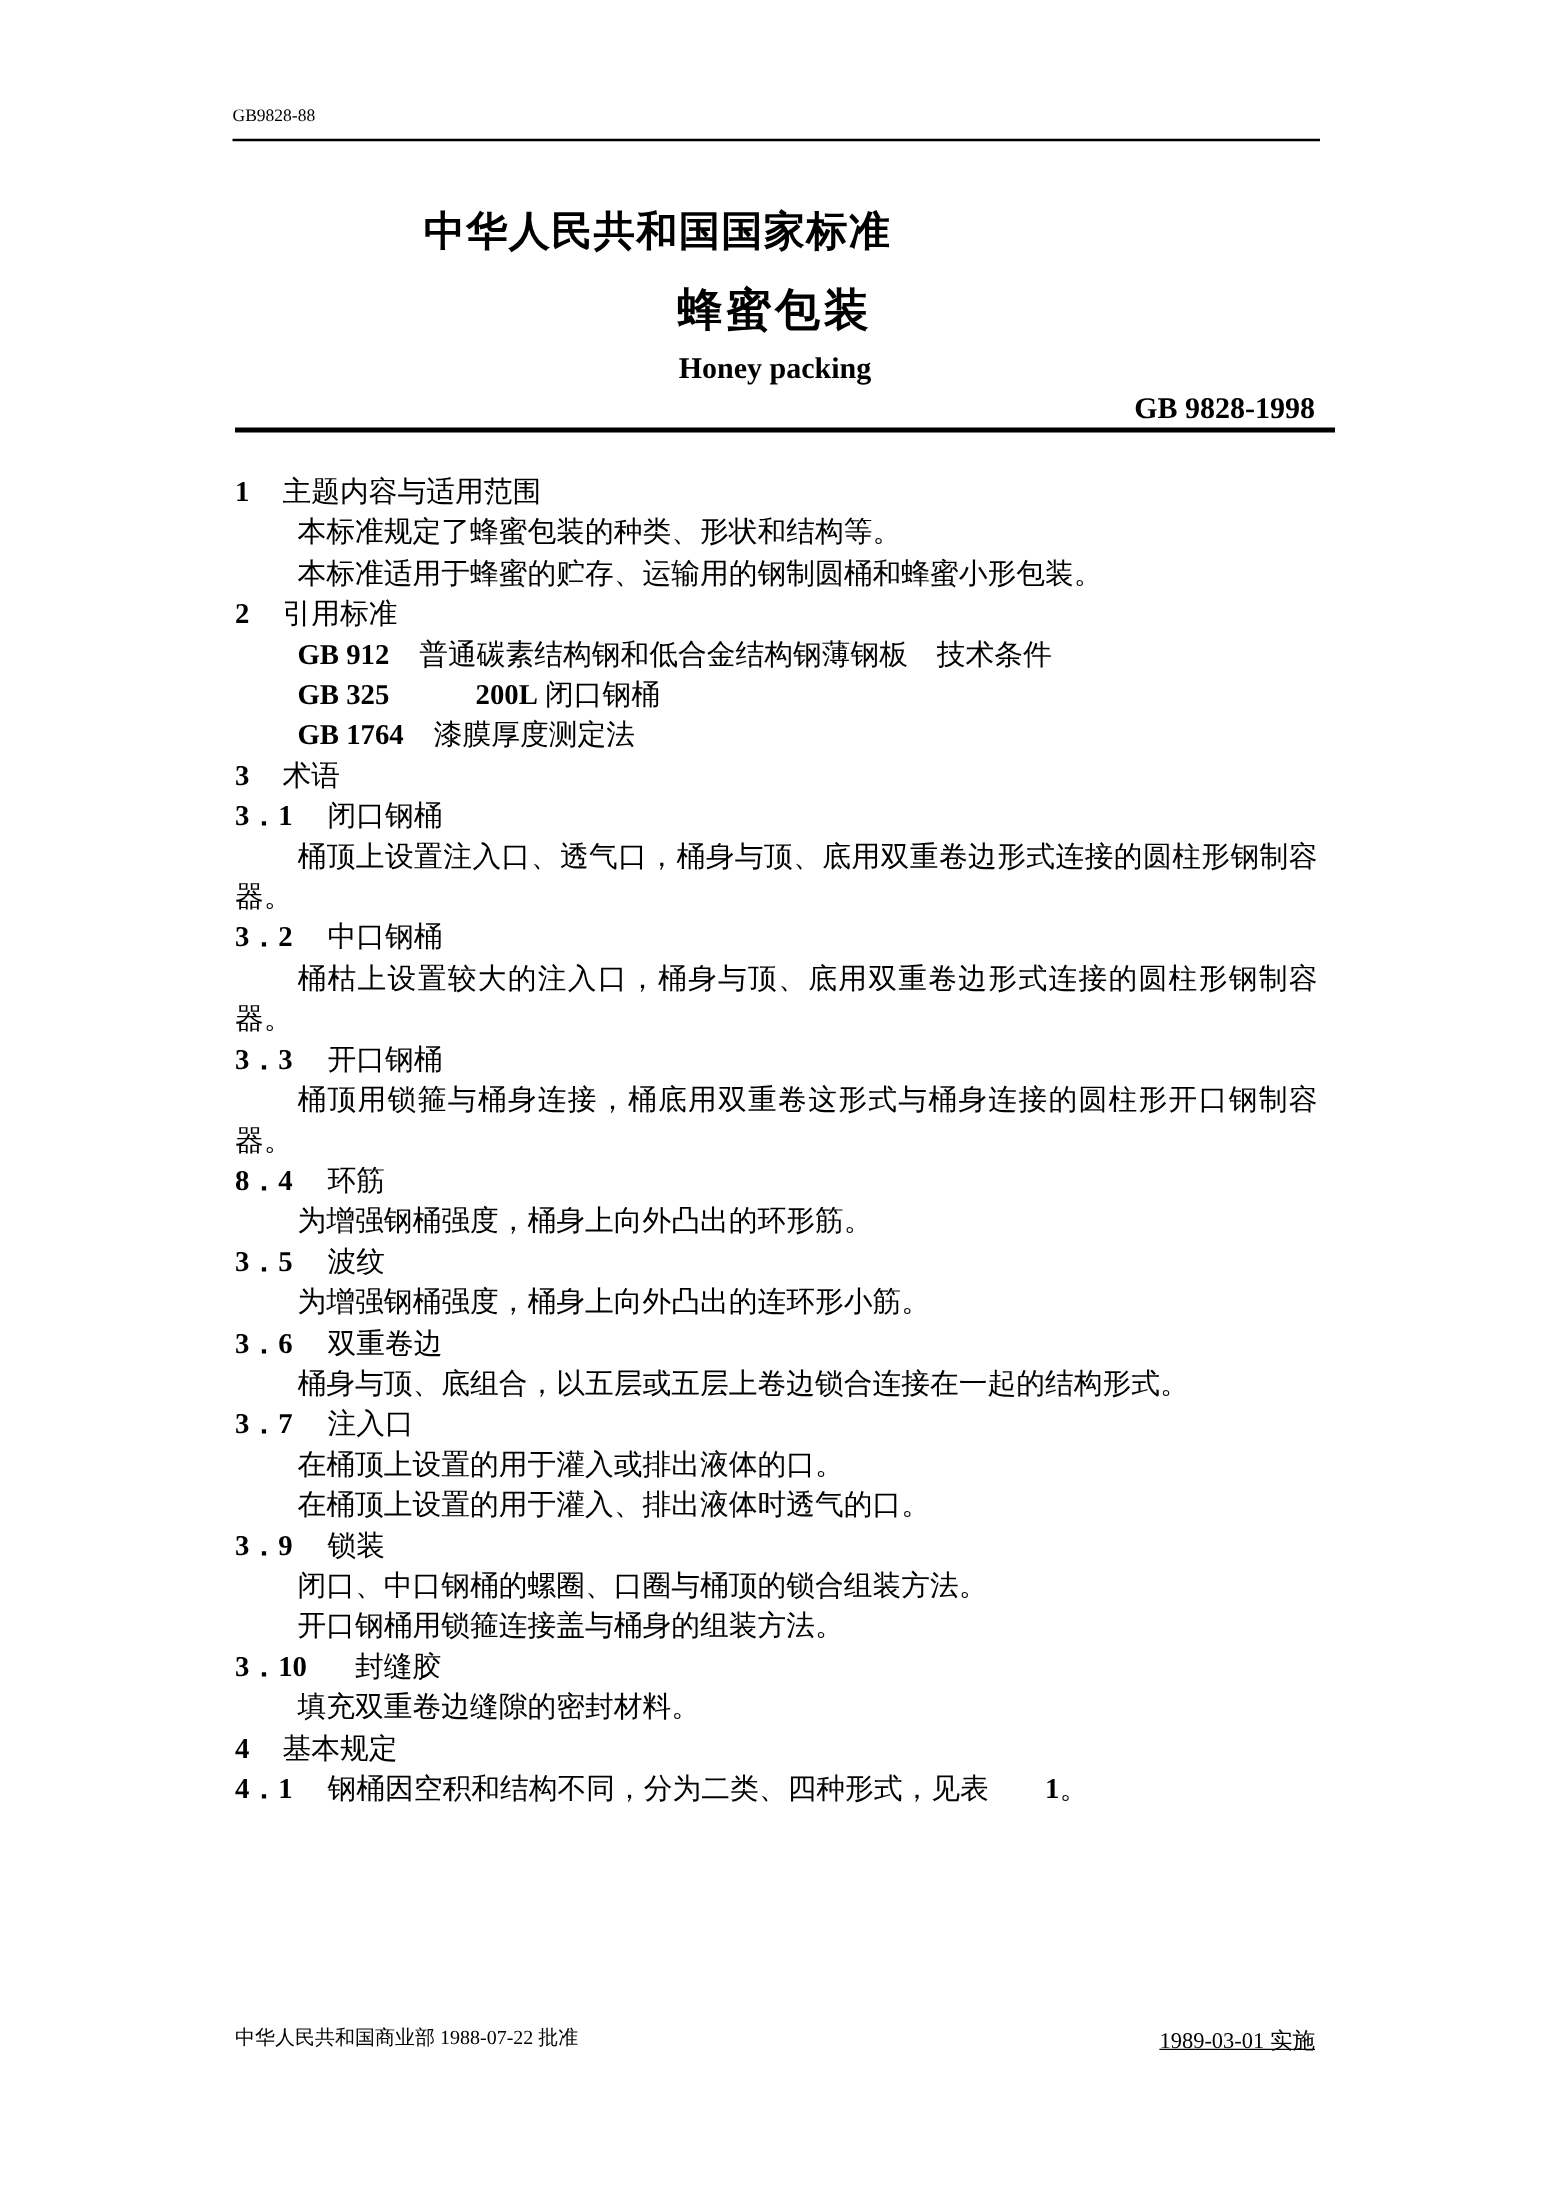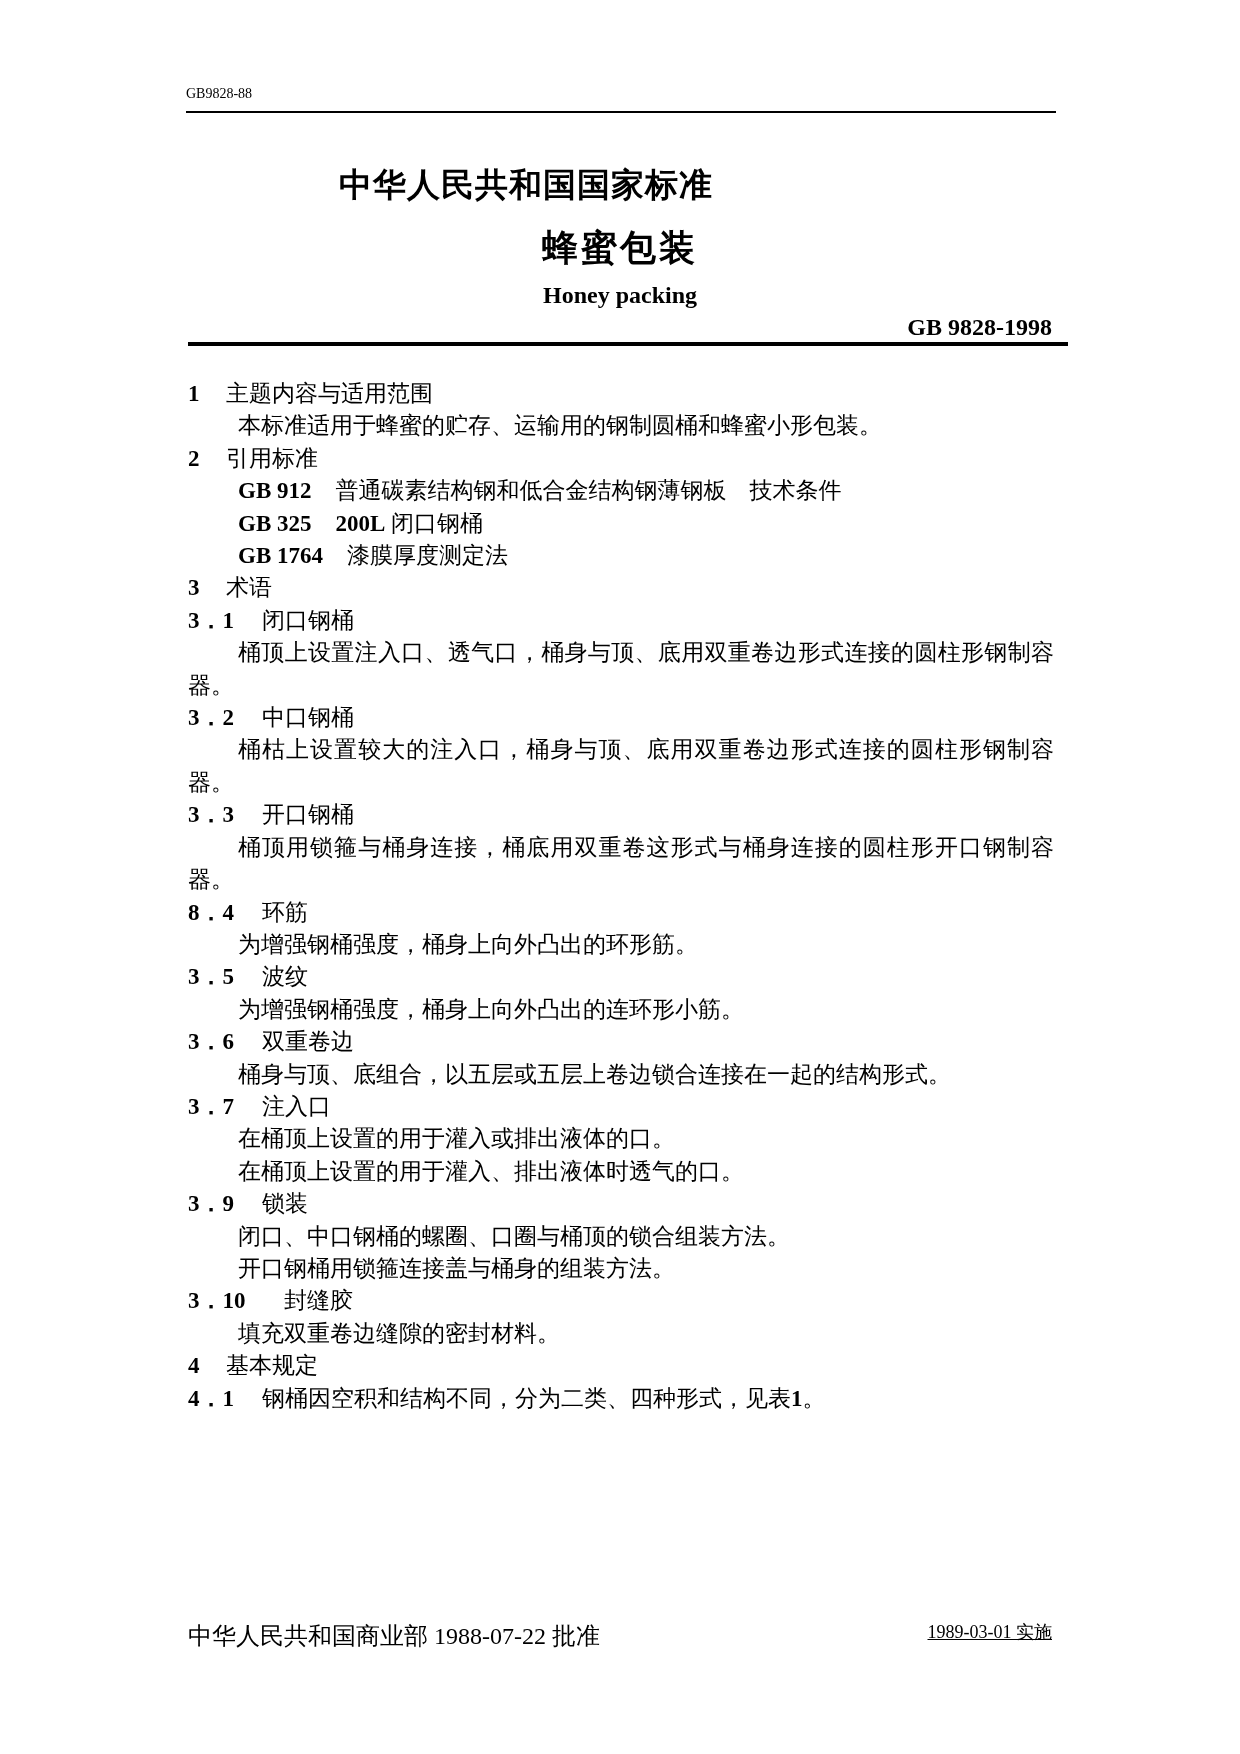--- a/index.html
+++ b/index.html
@@ -19,42 +19,43 @@
   .body { position: absolute; left: 188px; top: 378px; width: 866px; font-size: 23px; line-height: 32.4px; }
   .line { white-space: nowrap; }
   .num { font-weight: bold; display: inline-block; }
   .h1 .num { width: 38px; }
   .h2 .num { width: 74px; }
   .h2 .num.wide { width: 96px; }
   .para { text-indent: 50px; white-space: normal; text-align: justify; }
   .ref { padding-left: 50px; }
   .ref .code { font-weight: bold; display: inline-block; }
   .ref .gap { display: inline-block; width: 24px; }
-  .bold { font-weight: bold; }
+  .bold { font-weight: bold; margin-left: 45px; }
 
-  .footer-left { position: absolute; left: 188px; top: 1620px; font-size: 24px; }
+  .footer-left { position: absolute; left: 188px; top: 1620px; font-size: 16px; }
   .footer-right { position: absolute; right: 188px; top: 1620px; font-size: 18px; text-decoration: underline; }
 </style>
 </head>
 <body>
 
 <div class="page-header">GB9828-88</div>
 <div class="header-rule"></div>
 
 <div class="std-title">中华人民共和国国家标准</div>
 <div class="doc-title">蜂蜜包装</div>
 <div class="doc-title-en">Honey packing</div>
 <div class="std-number">GB 9828-1998</div>
 <div class="title-rule"></div>
 
 <div class="body">
 
   <div class="line h1">
     <span class="num">1</span><span>主题内容与适用范围</span>
   </div>
+  <div class="line para">本标准规定了蜂蜜包装的种类、形状和结构等。</div>
   <div class="line para">本标准适用于蜂蜜的贮存、运输用的钢制圆桶和蜂蜜小形包装。</div>
 
   <div class="line h1">
     <span class="num">2</span><span>引用标准</span>
   </div>
   <div class="line ref">
     <span class="code">GB 912</span><span class="gap"></span><span>普通碳素结构钢和低合金结构钢薄钢板　技术条件</span>
   </div>
   <div class="line ref">
     <span class="code">GB 325</span><span class="gap"></span><span class="bold">200L</span> <span>闭口钢桶</span>

